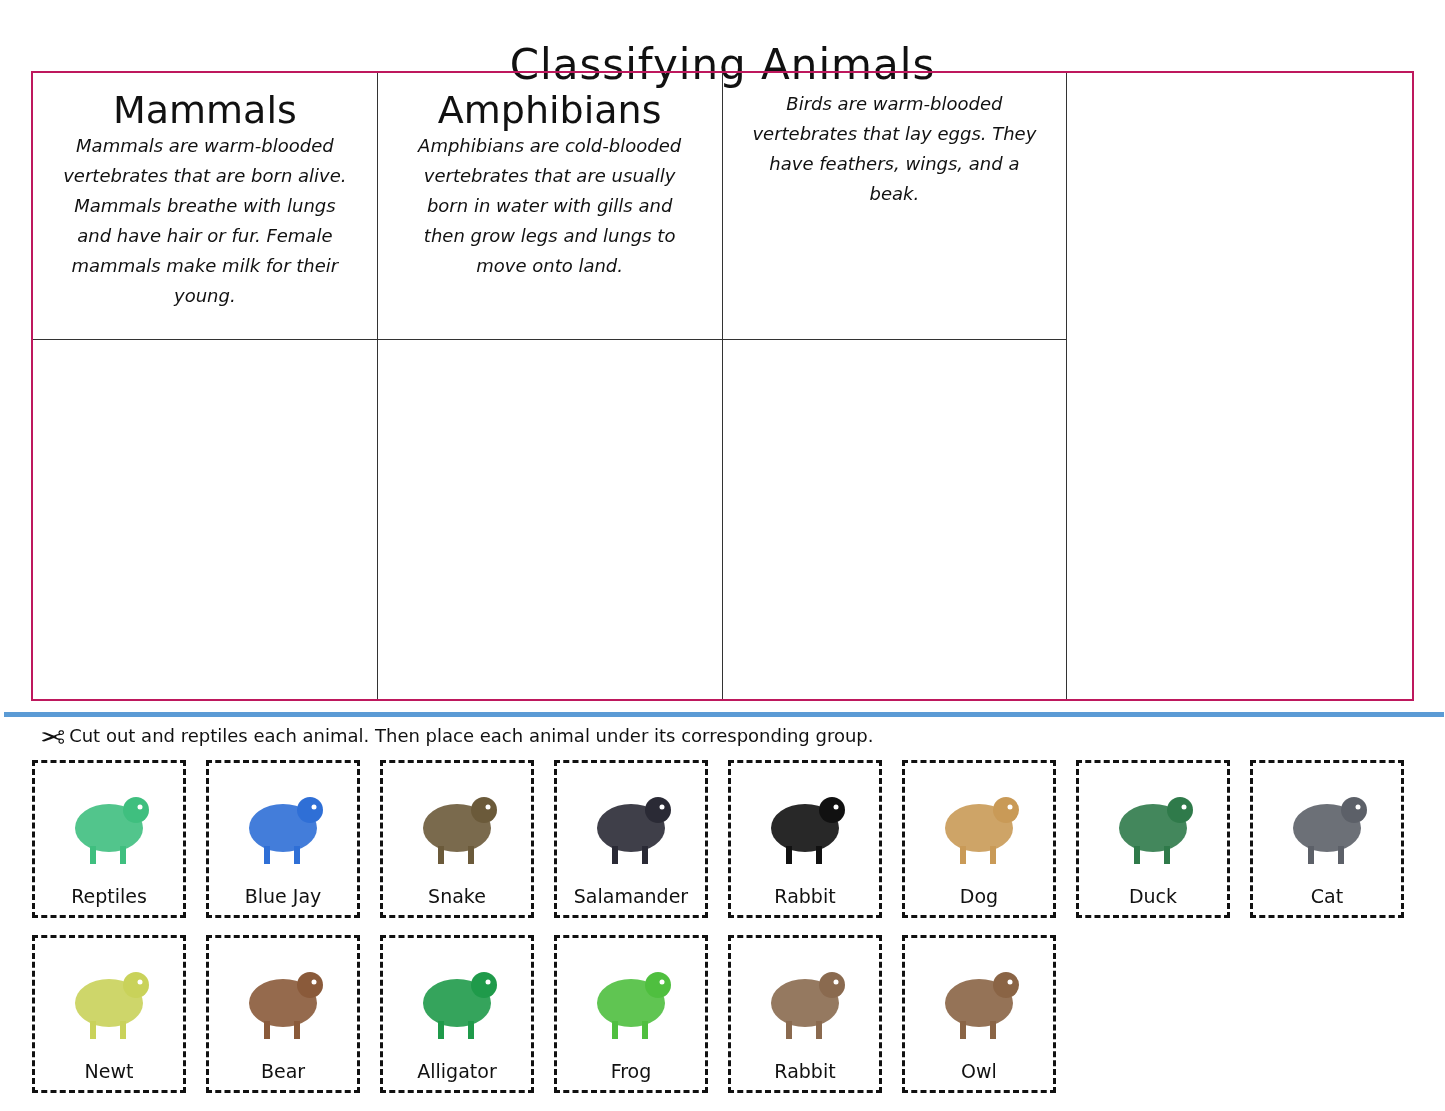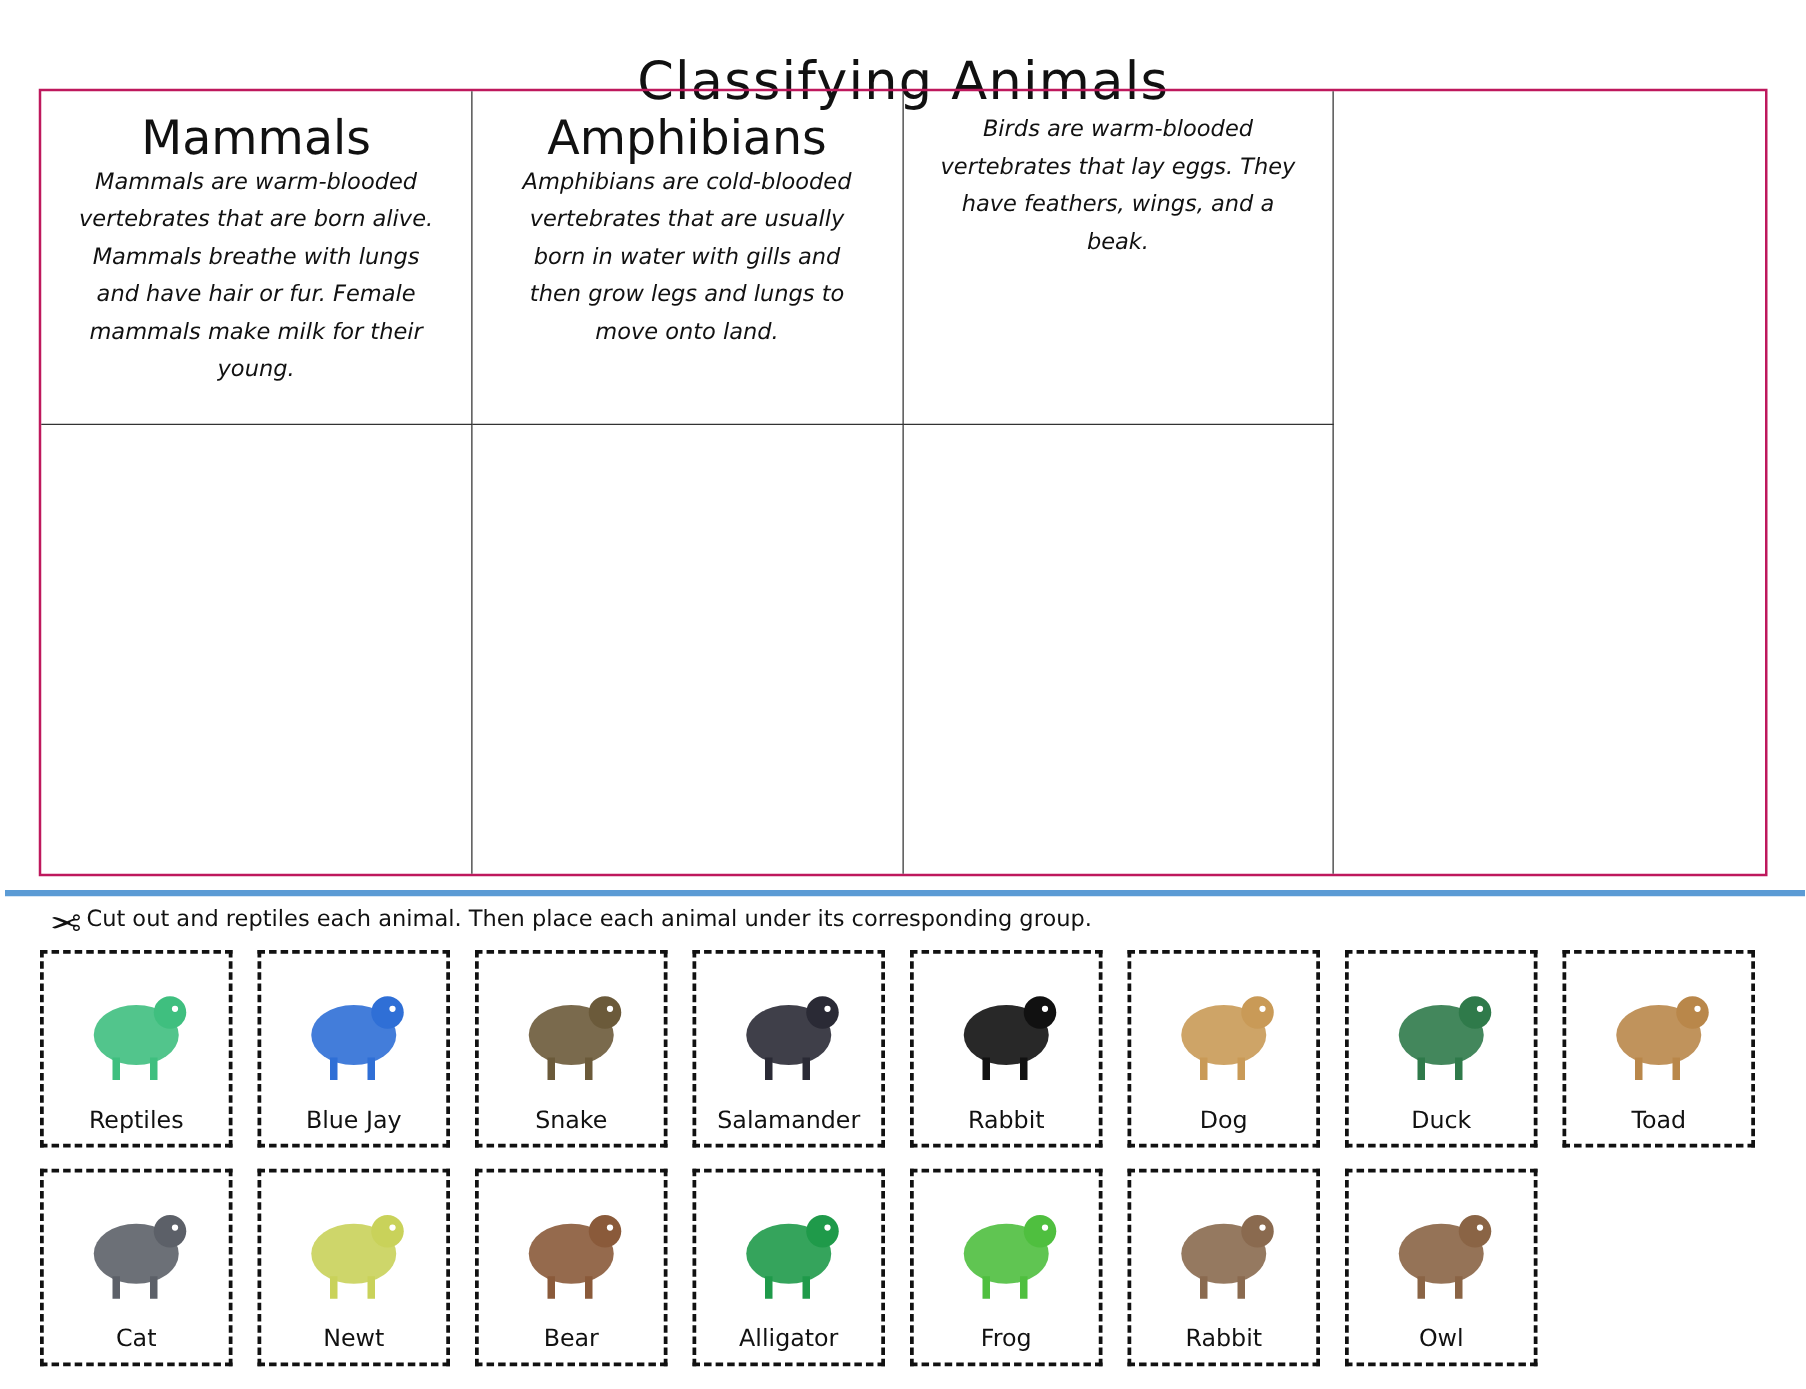--- a/index.html
+++ b/index.html
@@ -161,32 +161,20 @@
     <circle cx="86" cy="31" r="2.5" fill="#fff"></circle>
     <rect x="36" y="70" width="6" height="18" fill="#2f7a4a"></rect>
     <rect x="66" y="70" width="6" height="18" fill="#2f7a4a"></rect>
   </svg>
       </div>
       <span class="label">Duck</span>
     </div>
     <div class="card">
       <div class="pic">
         <svg width="110" height="95" viewBox="0 0 110 95">
-    <ellipse cx="55" cy="52" rx="34" ry="24" fill="#b9874a" opacity="0.9"></ellipse>
-    <circle cx="82" cy="34" r="13" fill="#b9874a"></circle>
-    <circle cx="86" cy="31" r="2.5" fill="#fff"></circle>
-    <rect x="36" y="70" width="6" height="18" fill="#b9874a"></rect>
-    <rect x="66" y="70" width="6" height="18" fill="#b9874a"></rect>
-  </svg>
-      </div>
-      <span class="label">Toad</span>
-    </div>
-    <div class="card">
-      <div class="pic">
-        <svg width="110" height="95" viewBox="0 0 110 95">
     <ellipse cx="55" cy="52" rx="34" ry="24" fill="#5c6068" opacity="0.9"></ellipse>
     <circle cx="82" cy="34" r="13" fill="#5c6068"></circle>
     <circle cx="86" cy="31" r="2.5" fill="#fff"></circle>
     <rect x="36" y="70" width="6" height="18" fill="#5c6068"></rect>
     <rect x="66" y="70" width="6" height="18" fill="#5c6068"></rect>
   </svg>
       </div>
       <span class="label">Cat</span>
     </div>
     <div class="card">

